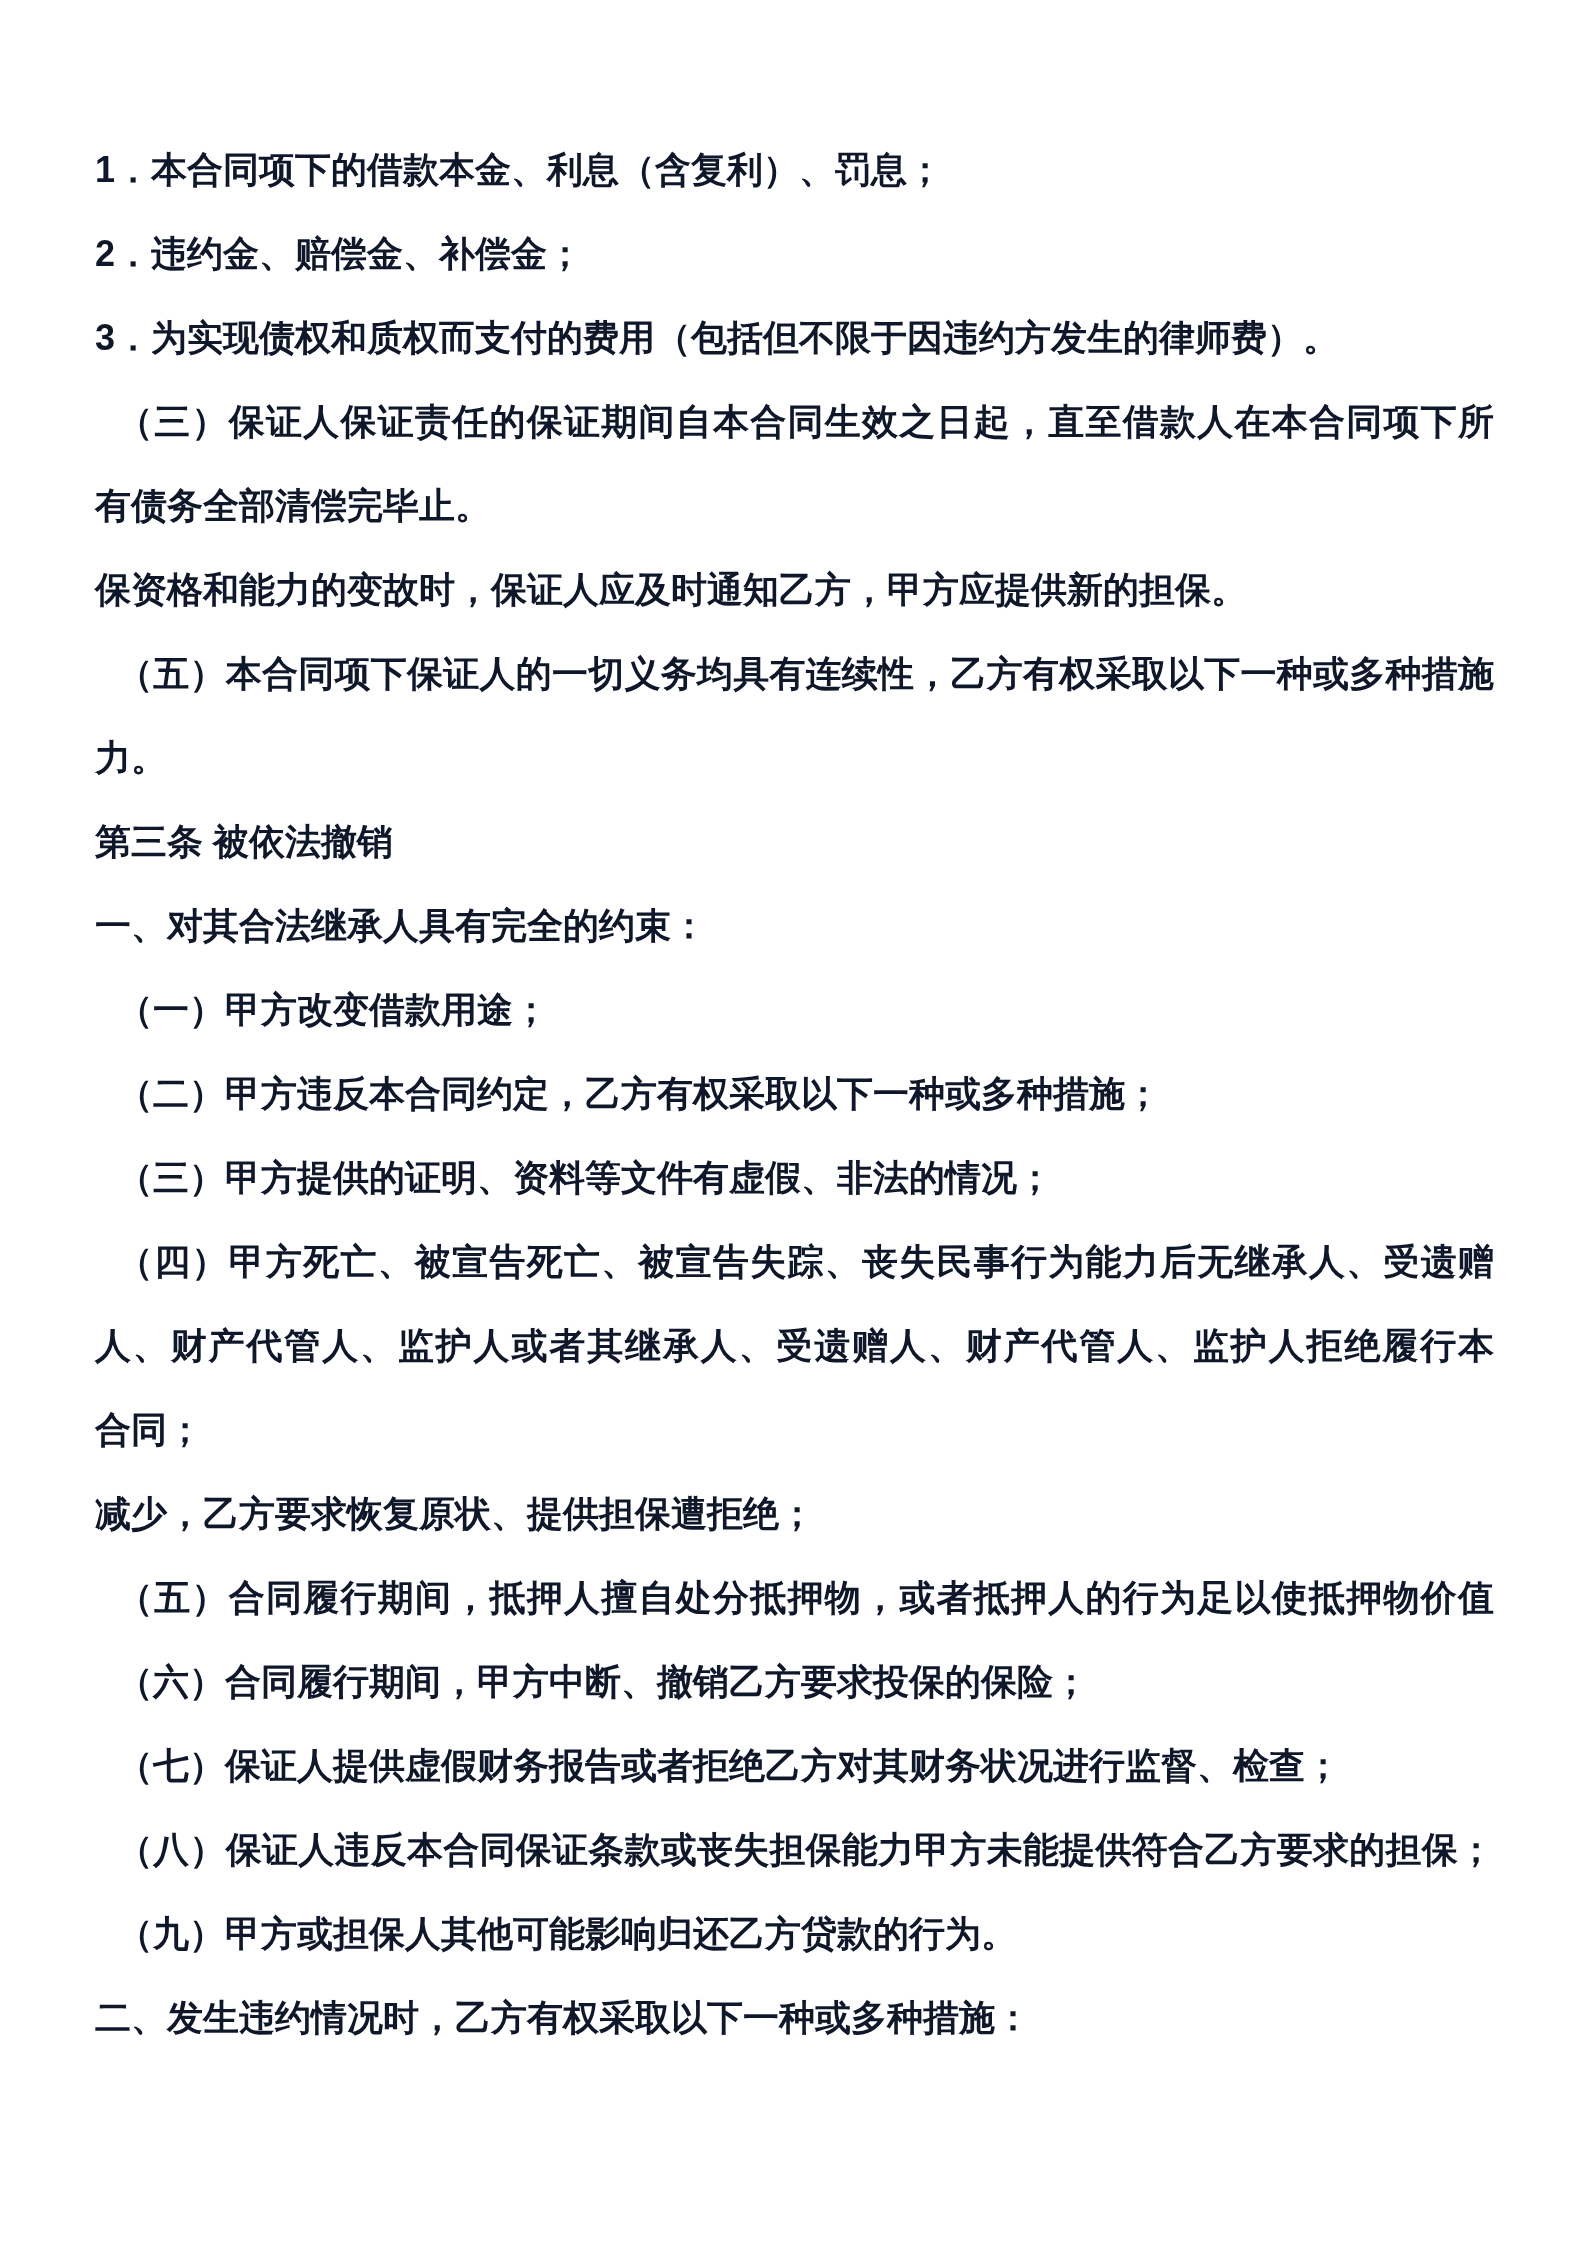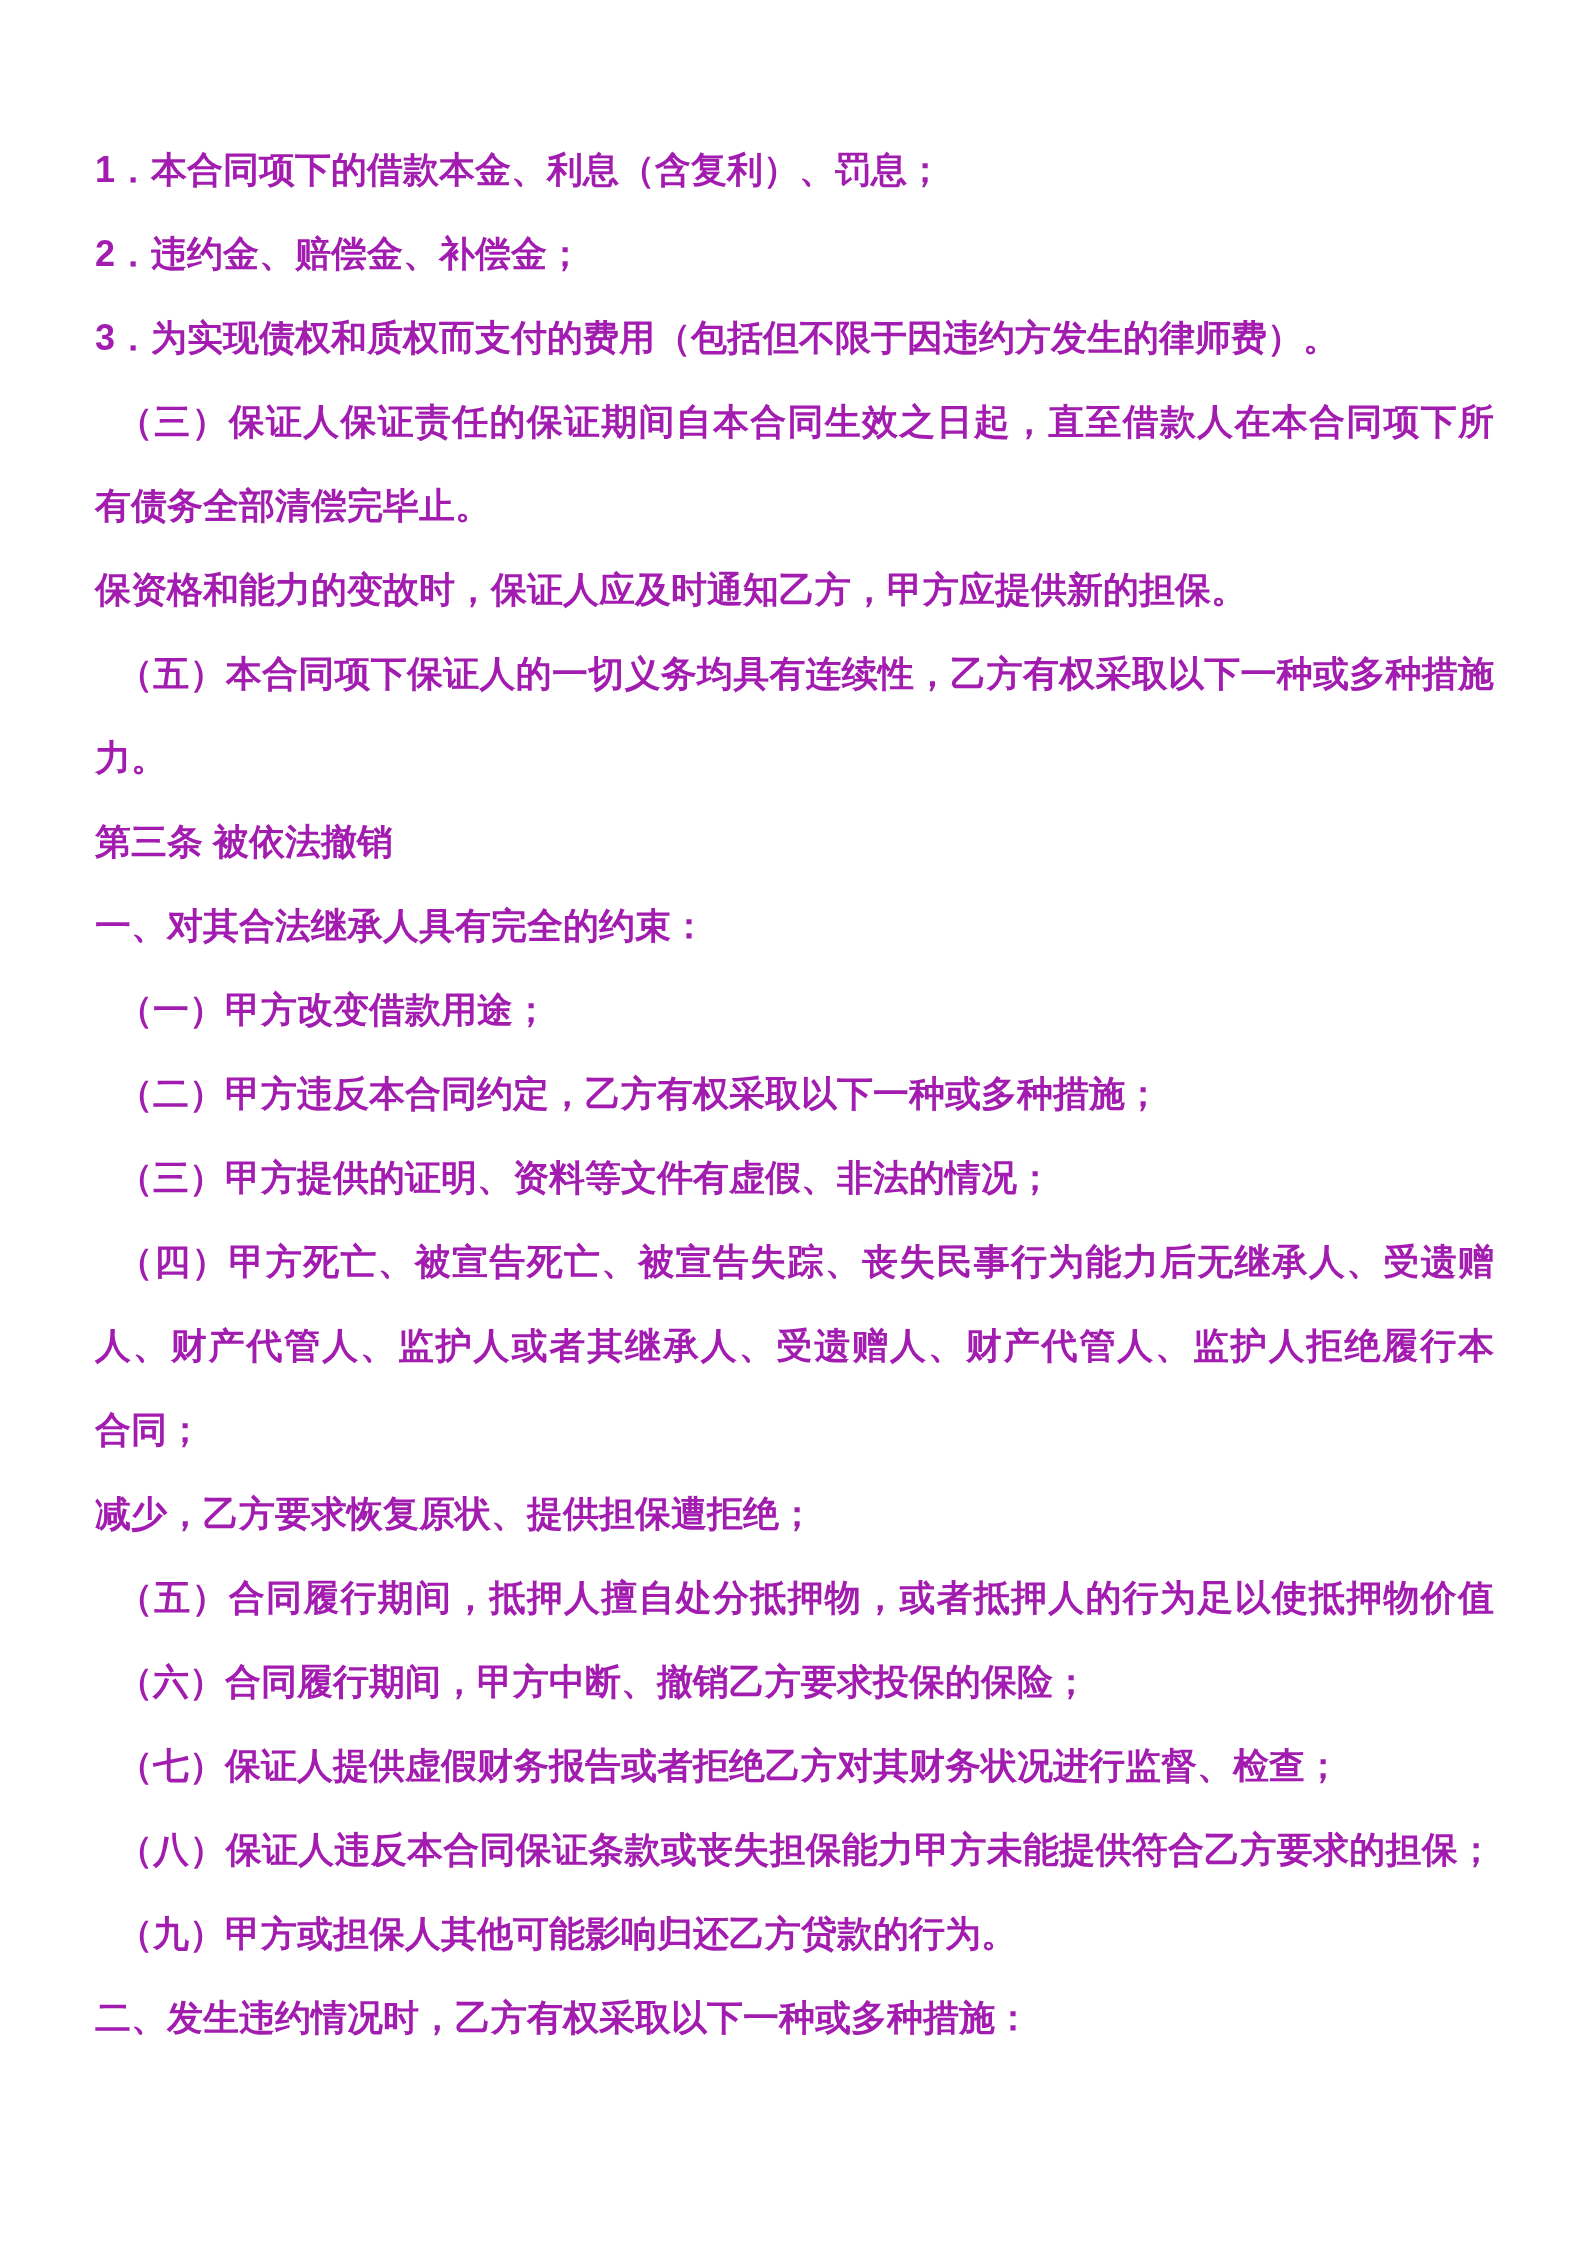--- a/index.html
+++ b/index.html
@@ -11,21 +11,21 @@
     position: relative;
     width: 1586px;
     height: 2056px;
     background: #ffffff;
     box-sizing: border-box;
     padding: 128px 92px 0 95px;
     font-family: "Liberation Sans", sans-serif;
     font-weight: 600;
     font-size: 36px;
     line-height: 84px;
-    color: #a21caf;
+    color: #0f172a;
     overflow: hidden;
   }
   .line {
     white-space: pre-wrap;
     text-align: left;
   }
   .line.indent {
     padding-left: 22px;
   }
   .line.fill {

